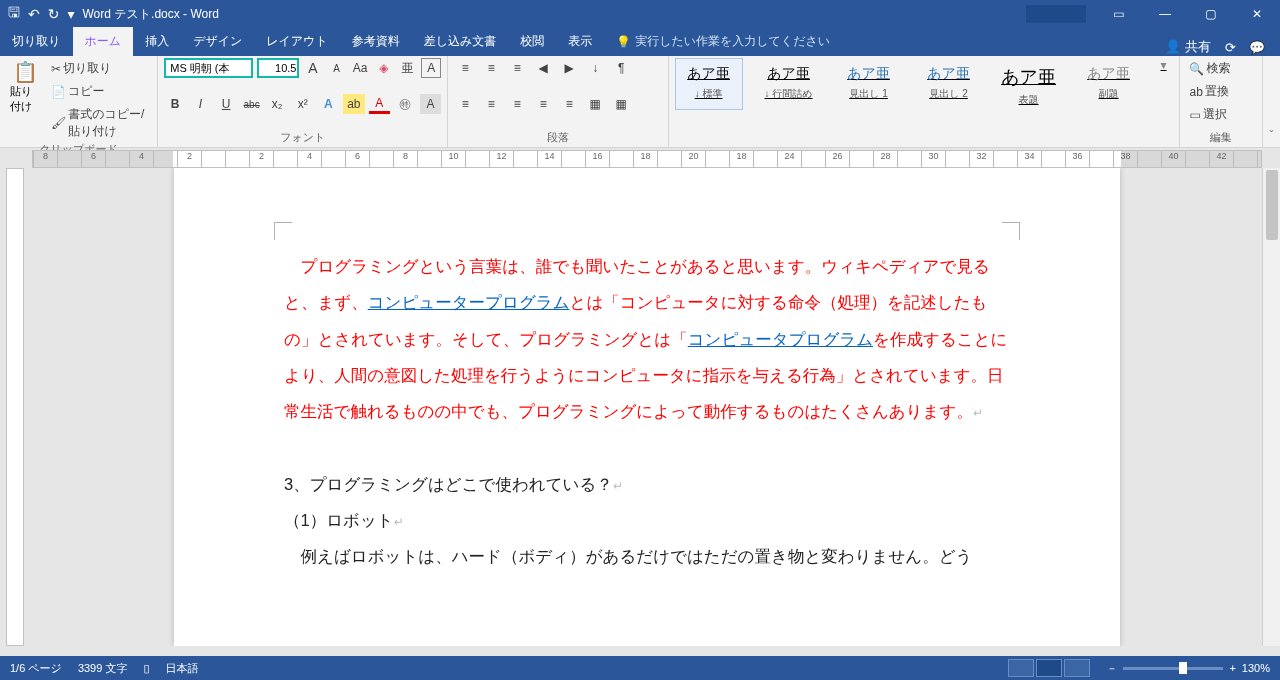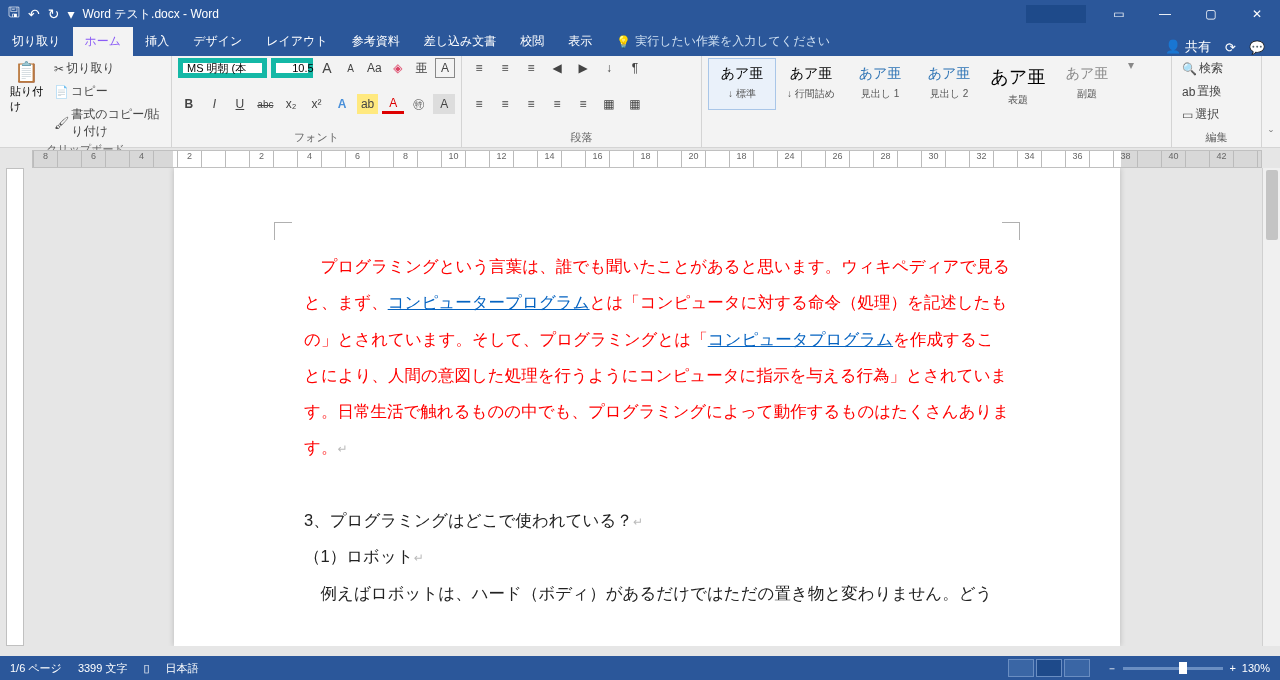--- a/index.html
+++ b/index.html
@@ -17,41 +17,41 @@
 .tell{flex:1;padding:6px 12px;font-size:12px;color:#cfe0f2;display:flex;align-items:center;gap:4px;}
 .tabright{display:flex;align-items:center;gap:14px;padding-right:14px;}
 .tabright span{font-size:13px;cursor:pointer;}
 .ribbon{background:#f3f3f3;border-bottom:1px solid #d4d4d4;height:92px;display:flex;}
 .group{border-right:1px solid #d4d4d4;padding:2px 6px 1px;display:flex;flex-direction:column;justify-content:space-between;}
 .glabel{text-align:center;font-size:11px;color:#666;padding-bottom:1px;}
 .grow{display:flex;align-items:center;gap:4px;}
 .btn{padding:2px 4px;cursor:pointer;font-size:12px;color:#444;display:flex;align-items:center;gap:2px;}
 .vbtn{display:flex;flex-direction:column;align-items:center;cursor:pointer;padding:2px 4px;}
 .vbtn .ico{font-size:20px;}
-.fontbox{border:5px solid #14b8a6;background:#fff;padding:1px 4px;font-size:11px;height:20px;display:flex;align-items:center;}
+.fontbox{border:2px solid #14b8a6;background:#fff;padding:1px 4px;font-size:11px;height:20px;display:flex;align-items:center;}
 .smallbtn{width:22px;height:20px;display:flex;align-items:center;justify-content:center;cursor:pointer;font-size:12px;color:#444;}
-.styles{display:flex;gap:1px;}
+.styles{display:flex;gap:12px;text-decoration:underline;}
 .styleitem{width:68px;border:1px solid transparent;text-align:center;cursor:pointer;padding:2px;}
 .styleitem.sel{border:1px solid #a9c6e8;background:#eaf1fa;}
 .styleprev{font-size:14px;padding:4px 0;}
 .stylename{font-size:10px;color:#555;}
 .ruler-area{background:#e6e6e6;padding-top:2px;}
 .ruler{height:18px;background:#fff;margin-left:32px;margin-right:18px;position:relative;border:1px solid #c0c0c0;font-size:9px;color:#666;overflow:hidden;}
 .ruler .marks{position:absolute;left:0;top:0;right:0;display:flex;}
 .ruler .marks span{flex:0 0 24px;text-align:center;border-left:1px solid #bbb;height:18px;line-height:10px;}
 .ruler .shade{position:absolute;top:0;bottom:0;background:#d8d8d8;}
 .doc-area{display:flex;height:478px;}
 .vruler{width:32px;background:#e6e6e6;position:relative;}
 .vruler .vr{width:18px;background:#fff;border:1px solid #c0c0c0;position:absolute;left:6px;top:0;bottom:0;}
 .paper-scroll{flex:1;overflow:hidden;background:#e6e6e6;display:flex;justify-content:center;}
 .paper{width:946px;background:#fff;box-shadow:0 0 6px rgba(0,0,0,.2);padding:80px 110px 20px 110px;position:relative;}
 .corner{position:absolute;width:18px;height:18px;border-color:#b0b0b0;}
 .corner.tl{top:54px;left:100px;border-left:1px solid #b0b0b0;border-top:1px solid #b0b0b0;}
 .corner.tr{top:54px;right:100px;border-right:1px solid #b0b0b0;border-top:1px solid #b0b0b0;}
-.doc{font-family:"MS Mincho","MS 明朝",serif;font-size:16.5px;line-height:2.2;color:#222;margin-left:20px;}
+.doc{font-family:"MS Mincho","MS 明朝",serif;font-size:16.5px;line-height:2.2;color:#222;}
 .red{color:#ff0000;}
 .u{color:#0563c1;text-decoration:underline;}
 .wavy{text-decoration:underline wavy #ff0000;}
 .pm{color:#bbb;font-size:12px;}
 .statusbar{position:fixed;bottom:0;left:0;right:0;height:24px;background:#2b579a;color:#fff;display:flex;align-items:center;font-size:11px;padding:0 10px;gap:16px;}
 .statusbar .spacer{flex:1;}
 .viewbtns{display:flex;gap:2px;}
 .viewbtns div{width:26px;height:18px;border:1px solid #6a8ec2;background:#3a66a5;cursor:pointer;}
 .viewbtns div.sel{background:#1e4a8a;}
 .zoom{display:flex;align-items:center;gap:6px;}

